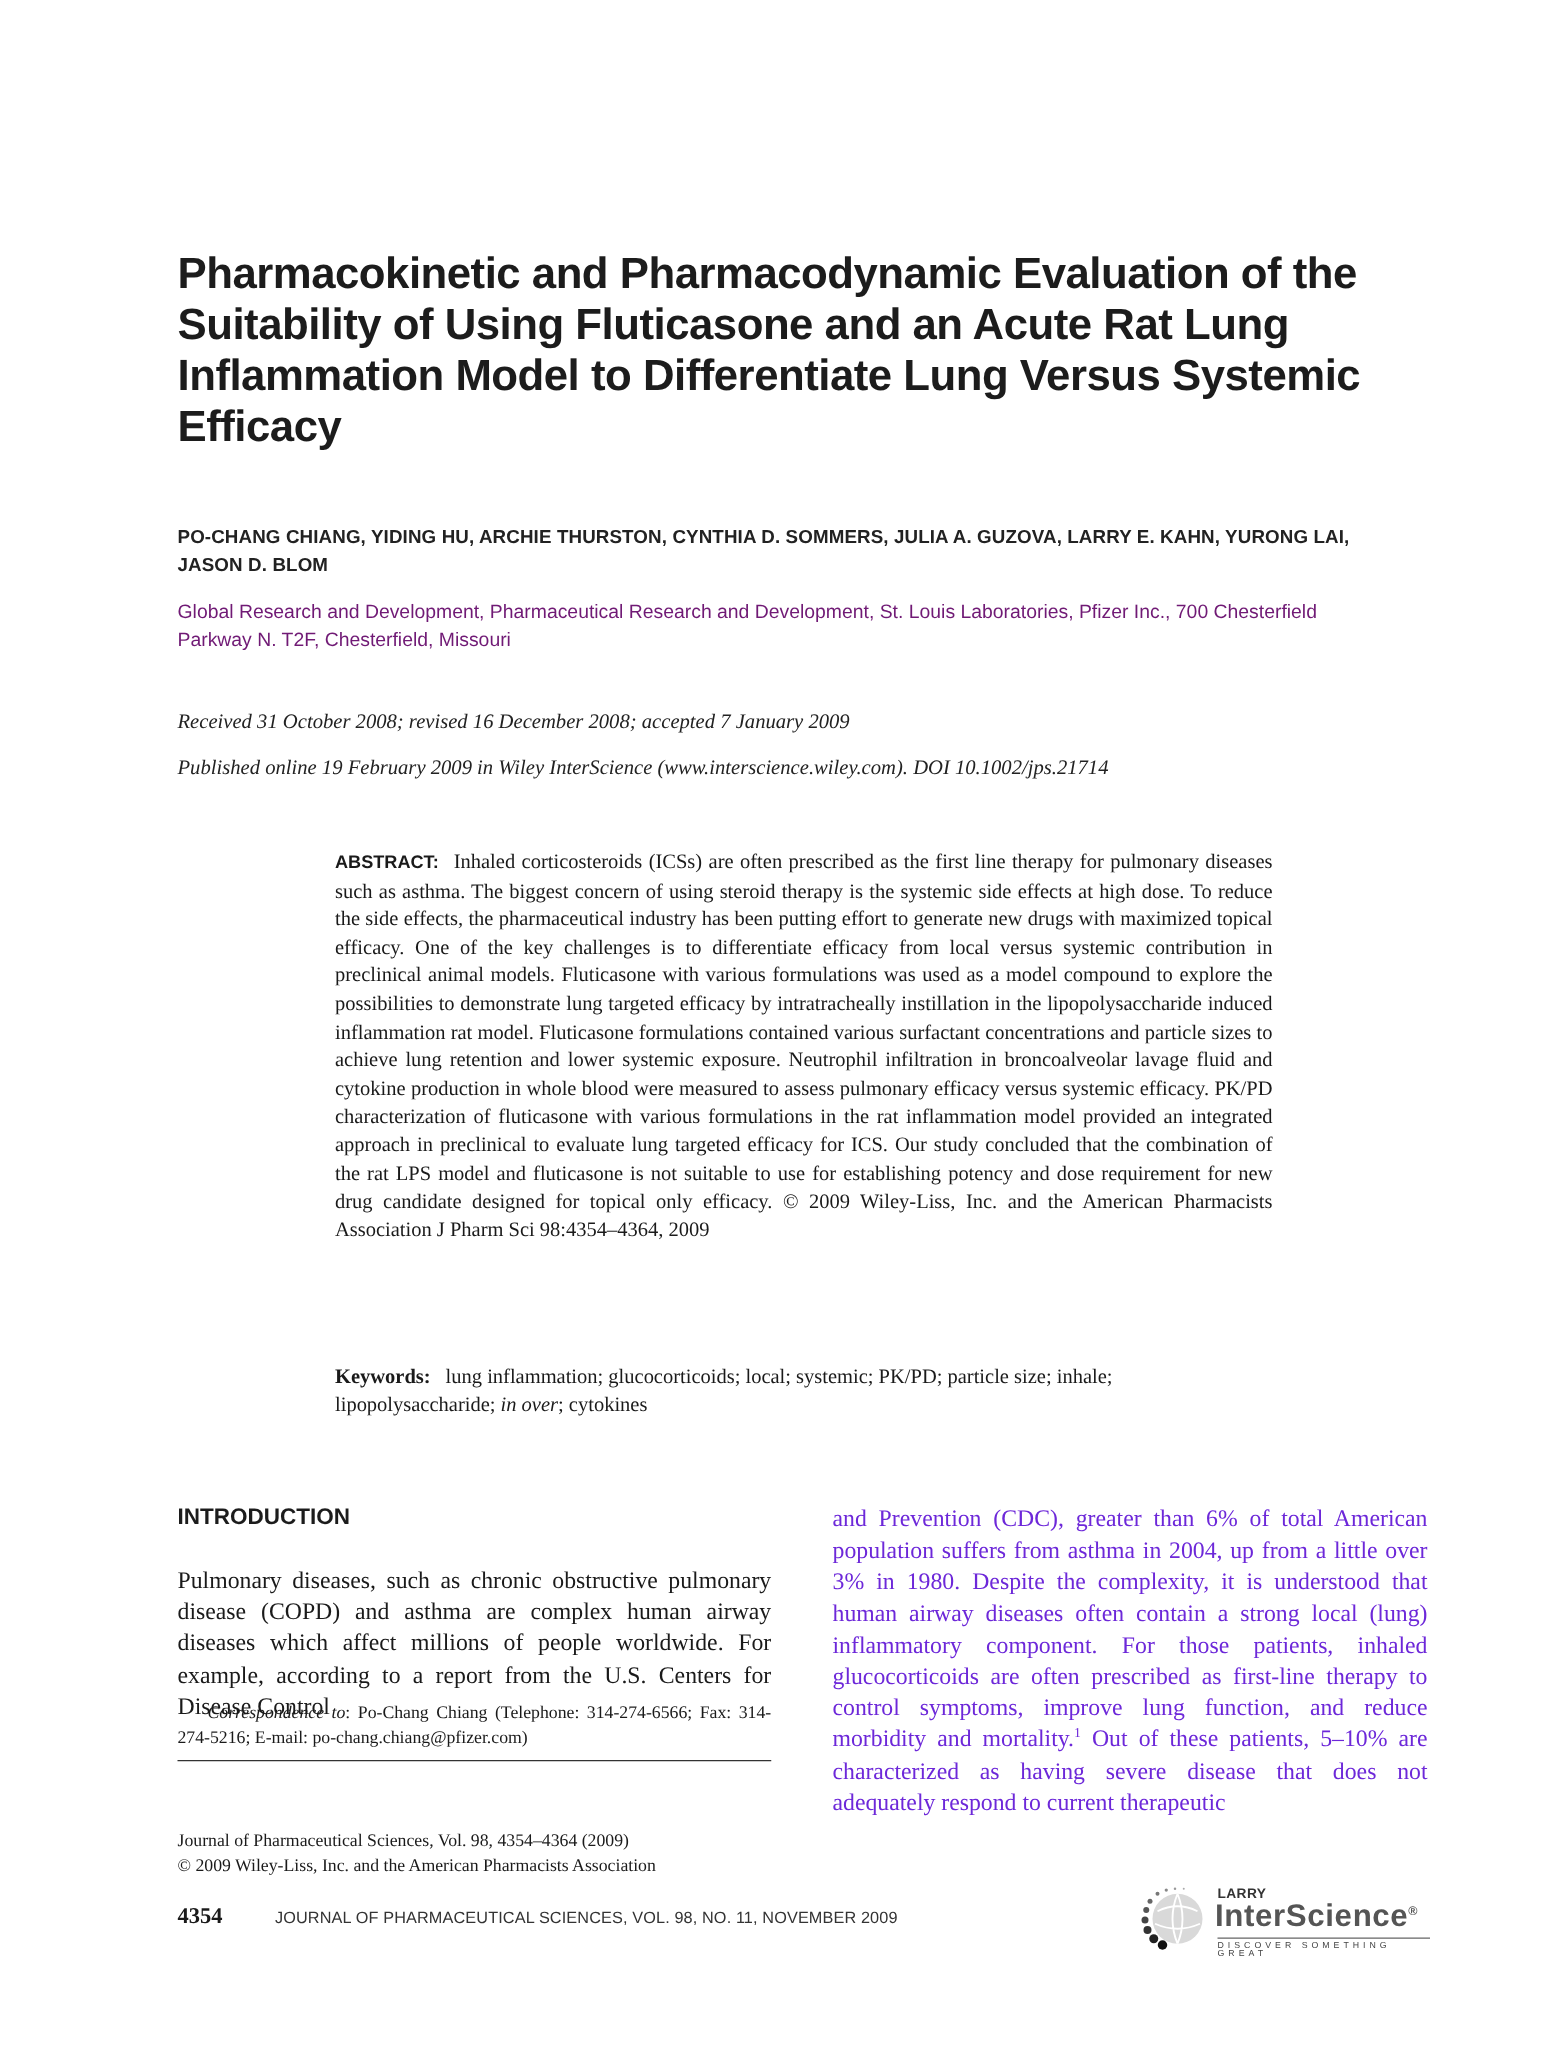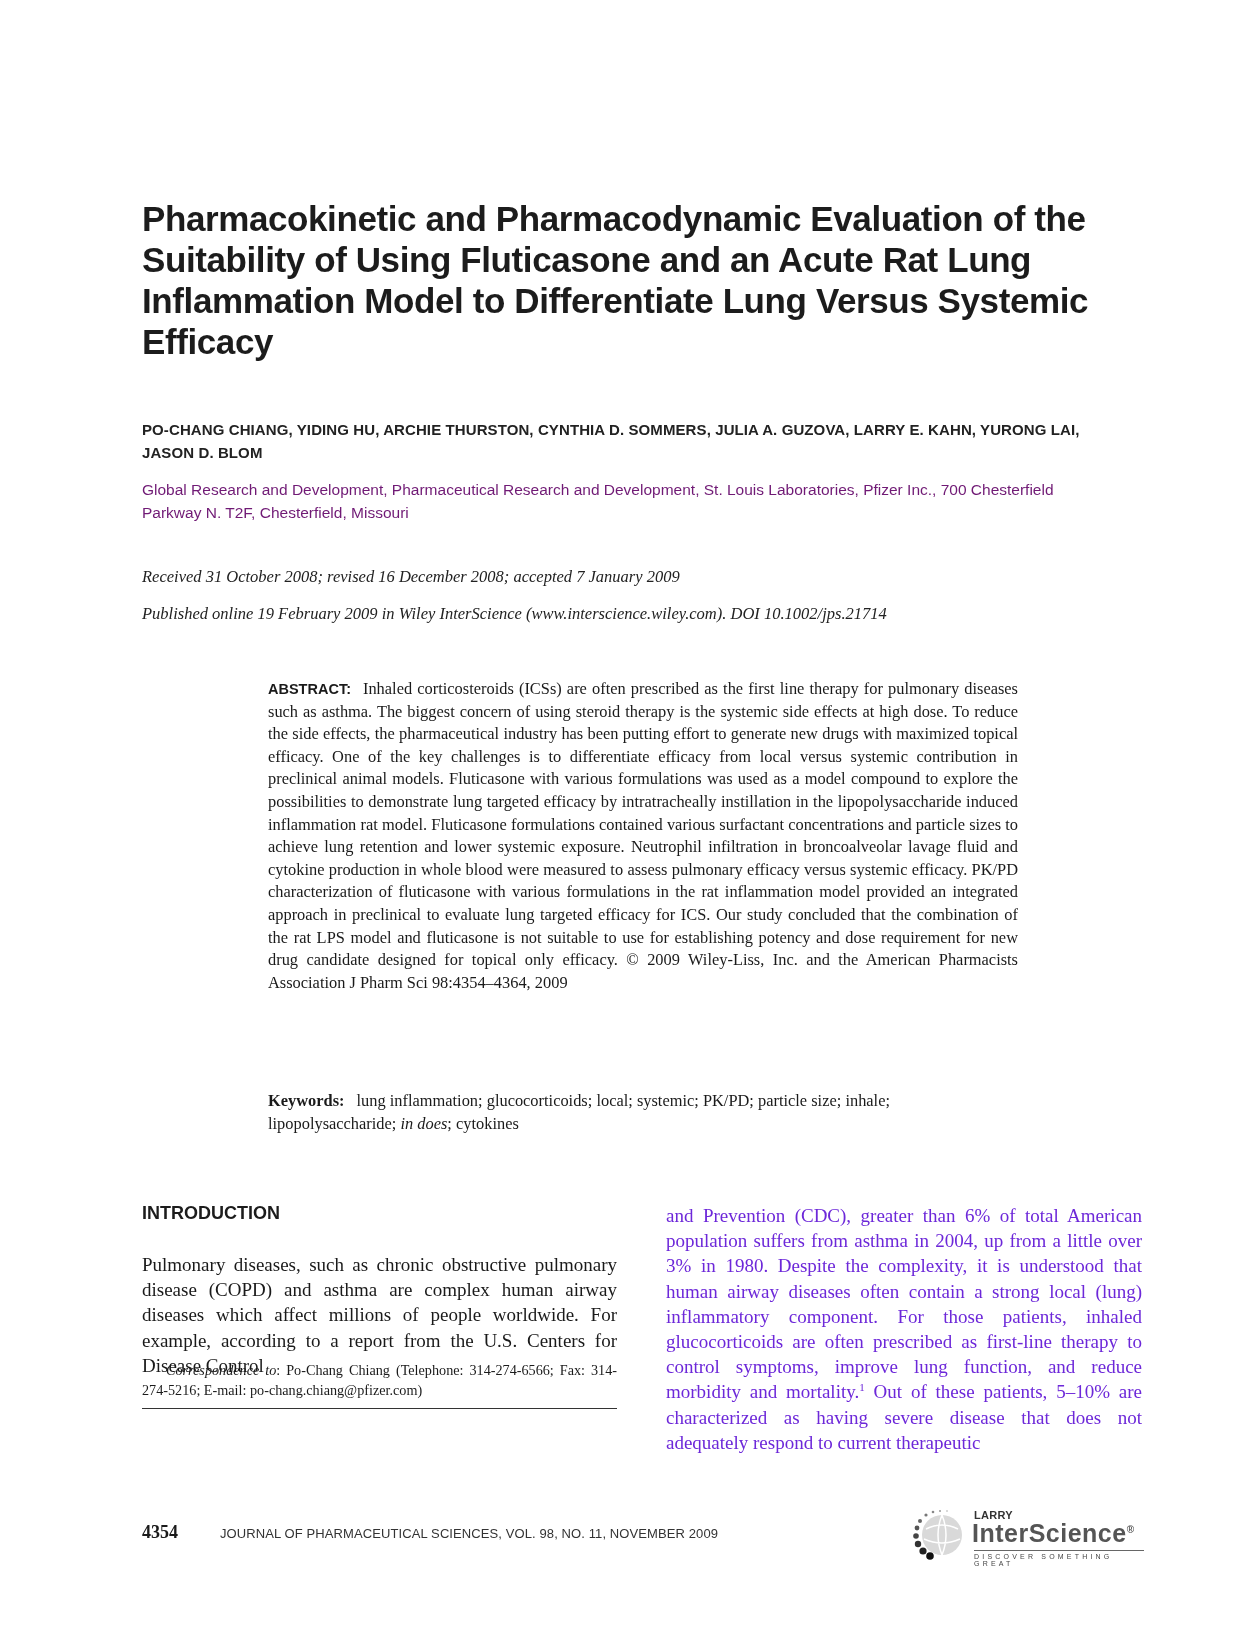--- a/index.html
+++ b/index.html
@@ -49,38 +49,40 @@
 
 <div id="dates" class="abs serif">Received 31 October 2008; revised 16 December 2008; accepted 7 January 2009</div>
 
 <div id="published" class="abs serif">Published online 19 February 2009 in Wiley InterScience (www.interscience.wiley.com). DOI 10.1002/jps.21714</div>
 
 <div id="abstract" class="abs serif">
   <span class="label">ABSTRACT:</span><span>Inhaled corticosteroids (ICSs) are often prescribed as the first line therapy for pulmonary diseases such as asthma. The biggest concern of using steroid therapy is the systemic side effects at high dose. To reduce the side effects, the pharmaceutical industry has been putting effort to generate new drugs with maximized topical efficacy. One of the key challenges is to differentiate efficacy from local versus systemic contribution in preclinical animal models. Fluticasone with various formulations was used as a model compound to explore the possibilities to demonstrate lung targeted efficacy by intratracheally instillation in the lipopolysaccharide induced inflammation rat model. Fluticasone formulations contained various surfactant concentrations and particle sizes to achieve lung retention and lower systemic exposure. Neutrophil infiltration in broncoalveolar lavage fluid and cytokine production in whole blood were measured to assess pulmonary efficacy versus systemic efficacy. PK/PD characterization of fluticasone with various formulations in the rat inflammation model provided an integrated approach in preclinical to evaluate lung targeted efficacy for ICS. Our study concluded that the combination of the rat LPS model and fluticasone is not suitable to use for establishing potency and dose requirement for new drug candidate designed for topical only efficacy. © 2009 Wiley-Liss, Inc. and the American Pharmacists Association J Pharm Sci 98:4354–4364, 2009</span>
 </div>
 
 <div id="keywords" class="abs serif">
-  <span class="label">Keywords:</span><span>lung inflammation; glucocorticoids; local; systemic; PK/PD; particle size; inhale; lipopolysaccharide; </span><em>in does</em><span>; cytokines</span>
+  <span class="label">Keywords:</span><span>lung inflammation; glucocorticoids; local; systemic; PK/PD; particle size; inhale; lipopolysaccharide; </span><em>in over</em><span>; cytokines</span>
 </div>
 
 <div id="intro-heading" class="abs sans">INTRODUCTION</div>
 
 <div id="col-left" class="abs serif">Pulmonary diseases, such as chronic obstructive pulmonary disease (COPD) and asthma are complex human airway diseases which affect millions of people worldwide. For example, according to a report from the U.S. Centers for Disease Control</div>
 
 <div id="col-right" class="abs serif">
   <span>and Prevention (CDC), greater than 6% of total American population suffers from asthma in 2004, up from a little over 3% in 1980. Despite the complexity, it is understood that human airway diseases often contain a strong local (lung) inflammatory component. For those patients, inhaled glucocorticoids are often prescribed as first-line therapy to control symptoms, improve lung function, and reduce morbidity and mortality.</span><sup>1</sup><span> Out of these patients, 5–10% are characterized as having severe disease that does not adequately respond to current therapeutic</span>
 </div>
 
 <div id="footnote-rule" class="abs"></div>
 
 <div id="correspondence" class="abs serif">
   <em>Correspondence to</em><span>: Po-Chang Chiang (Telephone: 314-274-6566; Fax: 314-274-5216; E-mail: po-chang.chiang@pfizer.com)</span>
 </div>
 
 <div id="journal-note" class="abs serif">
+  <div>Journal of Pharmaceutical Sciences, Vol. 98, 4354–4364 (2009)</div>
+  <div>© 2009 Wiley-Liss, Inc. and the American Pharmacists Association</div>
 </div>
 
 <div id="page-num" class="abs serif">4354</div>
 
 <div id="running-footer" class="abs sans">JOURNAL OF PHARMACEUTICAL SCIENCES, VOL. 98, NO. 11, NOVEMBER 2009</div>
 
 <div id="logo" class="abs sans">
   <svg width="58" height="54" viewBox="0 0 58 54">
     <circle cx="30" cy="28" r="20" fill="#d9d9d9"></circle>
     <path d="M14 22 Q30 14 46 22 M12 32 Q30 40 48 32 M30 8 Q22 28 30 48 M30 8 Q38 28 30 48" stroke="#fff" stroke-width="1.5" fill="none"></path>

